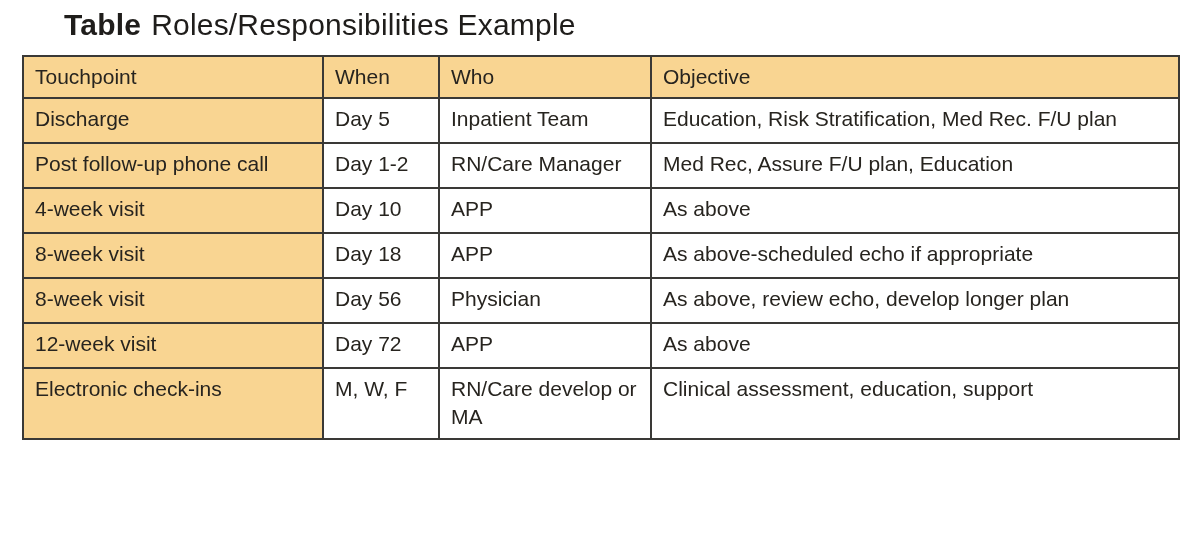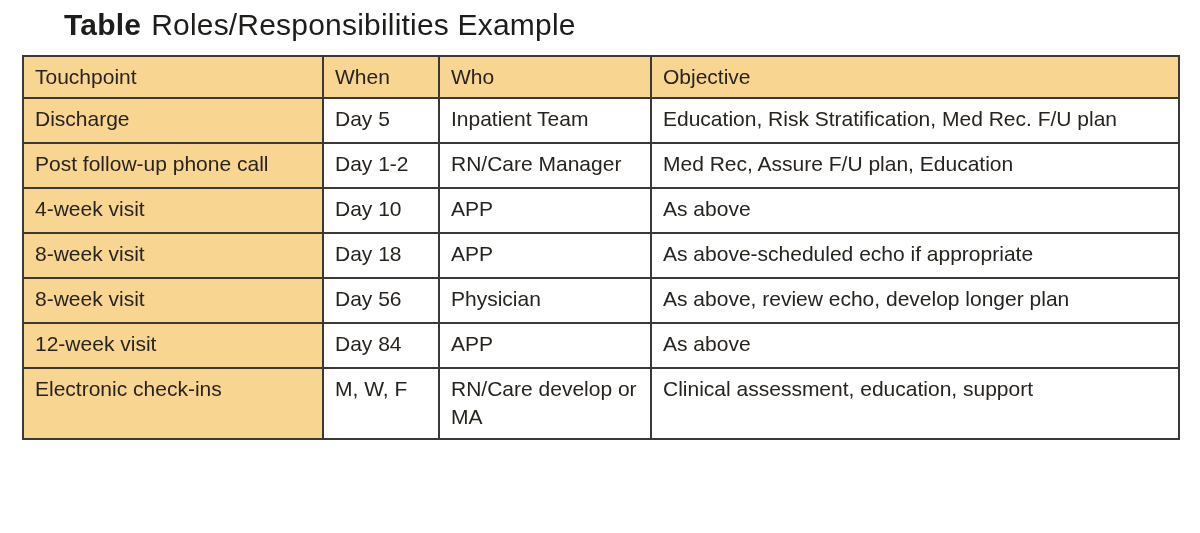--- a/index.html
+++ b/index.html
@@ -110,21 +110,21 @@
         <td>As above-scheduled echo if appropriate</td>
       </tr>
       <tr>
         <td class="touch">8-week visit</td>
         <td>Day 56</td>
         <td>Physician</td>
         <td>As above, review echo, develop longer plan</td>
       </tr>
       <tr>
         <td class="touch">12-week visit</td>
-        <td>Day 84</td>
+        <td>Day 72</td>
         <td>APP</td>
         <td>As above</td>
       </tr>
       <tr class="tall">
         <td class="touch">Electronic check-ins</td>
         <td>M, W, F</td>
         <td>RN/Care develop or MA</td>
         <td>Clinical assessment, education, support</td>
       </tr>
     </tbody>

